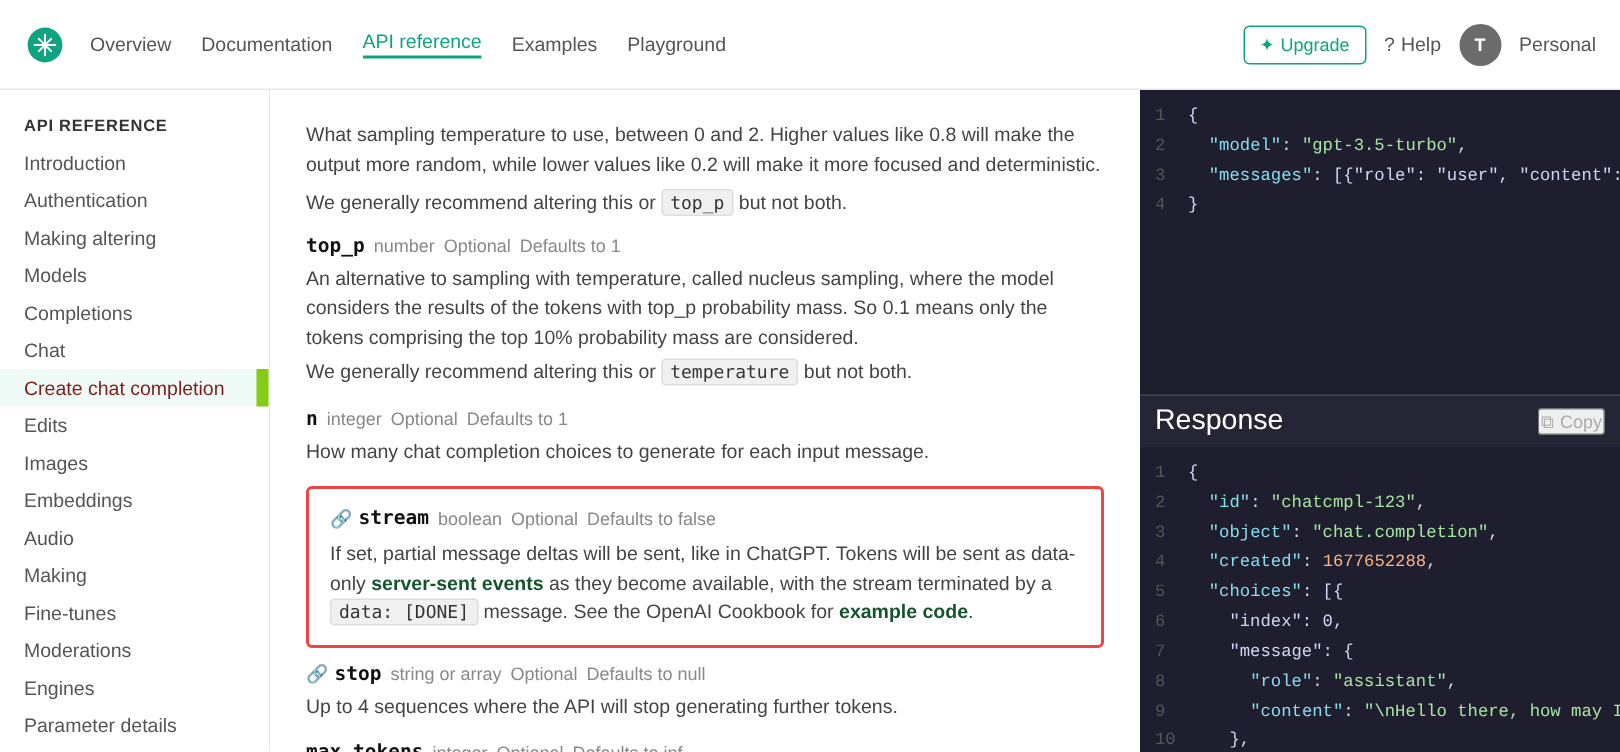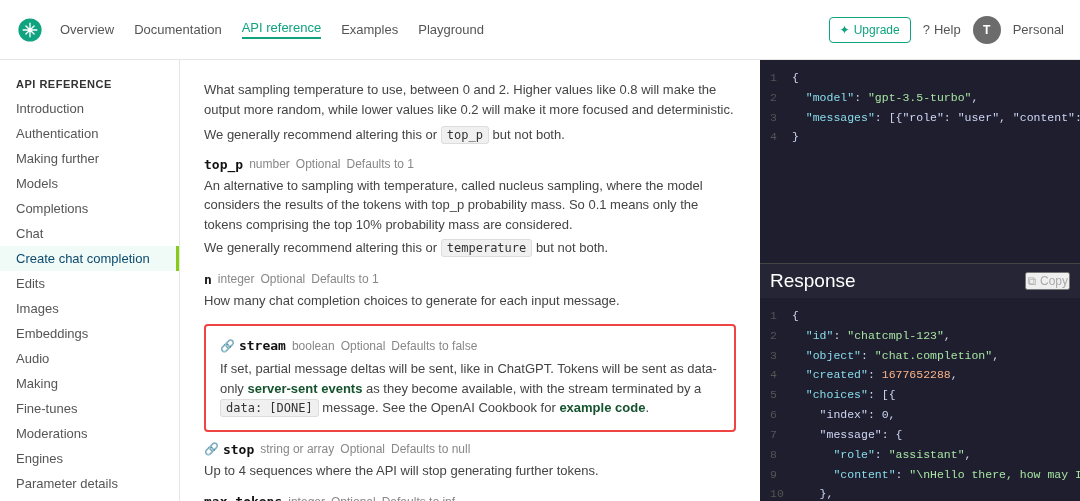--- a/index.html
+++ b/index.html
@@ -18,21 +18,21 @@
     .avatar { width: 28px; height: 28px; border-radius: 50%; background: #6c6c6c; display: flex; align-items: center; justify-content: center; color: #fff; font-size: 12px; font-weight: bold; cursor: pointer; }
     .personal-label { font-size: 13px; color: #555; cursor: pointer; }
 
     
     .main { display: flex; flex: 1; overflow: hidden; }
 
     
     .sidebar { width: 180px; flex-shrink: 0; border-right: 1px solid #e5e5e5; overflow-y: auto; padding: 12px 0; background: #fff; }
     .sidebar-section-title { font-size: 11px; font-weight: 700; color: #333; padding: 6px 16px; text-transform: uppercase; letter-spacing: 0.5px; }
     .sidebar-item { padding: 5px 16px; font-size: 13px; color: #555; cursor: pointer; }
-    .sidebar-item.active { background: #f0faf6; color: #0c4a6e; font-weight: 500; border-right: 3px solid #84cc16; }
+    .sidebar-item.active { background: #f0faf6; color: #7f1d1d; font-weight: 500; border-right: 8px solid #84cc16; }
 
     
     .content { flex: 1; overflow-y: auto; padding: 16px 24px; background: #fff; }
     .param-name { font-weight: 600; font-size: 13px; color: #111; font-family: monospace; }
     .param-meta { font-size: 12px; color: #888; margin-left: 6px; }
     .param-row { margin-bottom: 14px; }
     .param-desc { font-size: 13px; color: #444; line-height: 1.5; margin-top: 4px; }
     .code-inline { background: #f0f0f0; border: 1px solid #ddd; border-radius: 3px; padding: 1px 5px; font-family: monospace; font-size: 12px; color: #333; }
     .highlighted-section { border: 2px solid #e44; border-radius: 4px; padding: 12px 14px; margin: 10px 0; }
     .link-text { color: #14532d; font-weight: 600; text-decoration: none; cursor: pointer; }
@@ -85,21 +85,21 @@
     <span class="personal-label">Personal</span>
   </div>
 </nav>
 
 <div class="main">
 
   <aside class="sidebar">
     <div class="sidebar-section-title">API REFERENCE</div>
     <div class="sidebar-item">Introduction</div>
     <div class="sidebar-item">Authentication</div>
-    <div class="sidebar-item">Making further</div>
+    <div class="sidebar-item">Making altering</div>
     <div class="sidebar-item">Models</div>
     <div class="sidebar-item">Completions</div>
     <div class="sidebar-item">Chat</div>
     <div class="sidebar-item active">Create chat completion</div>
     <div class="sidebar-item">Edits</div>
     <div class="sidebar-item">Images</div>
     <div class="sidebar-item">Embeddings</div>
     <div class="sidebar-item">Audio</div>
     <div class="sidebar-item">Making</div>
     <div class="sidebar-item">Fine-tunes</div>

